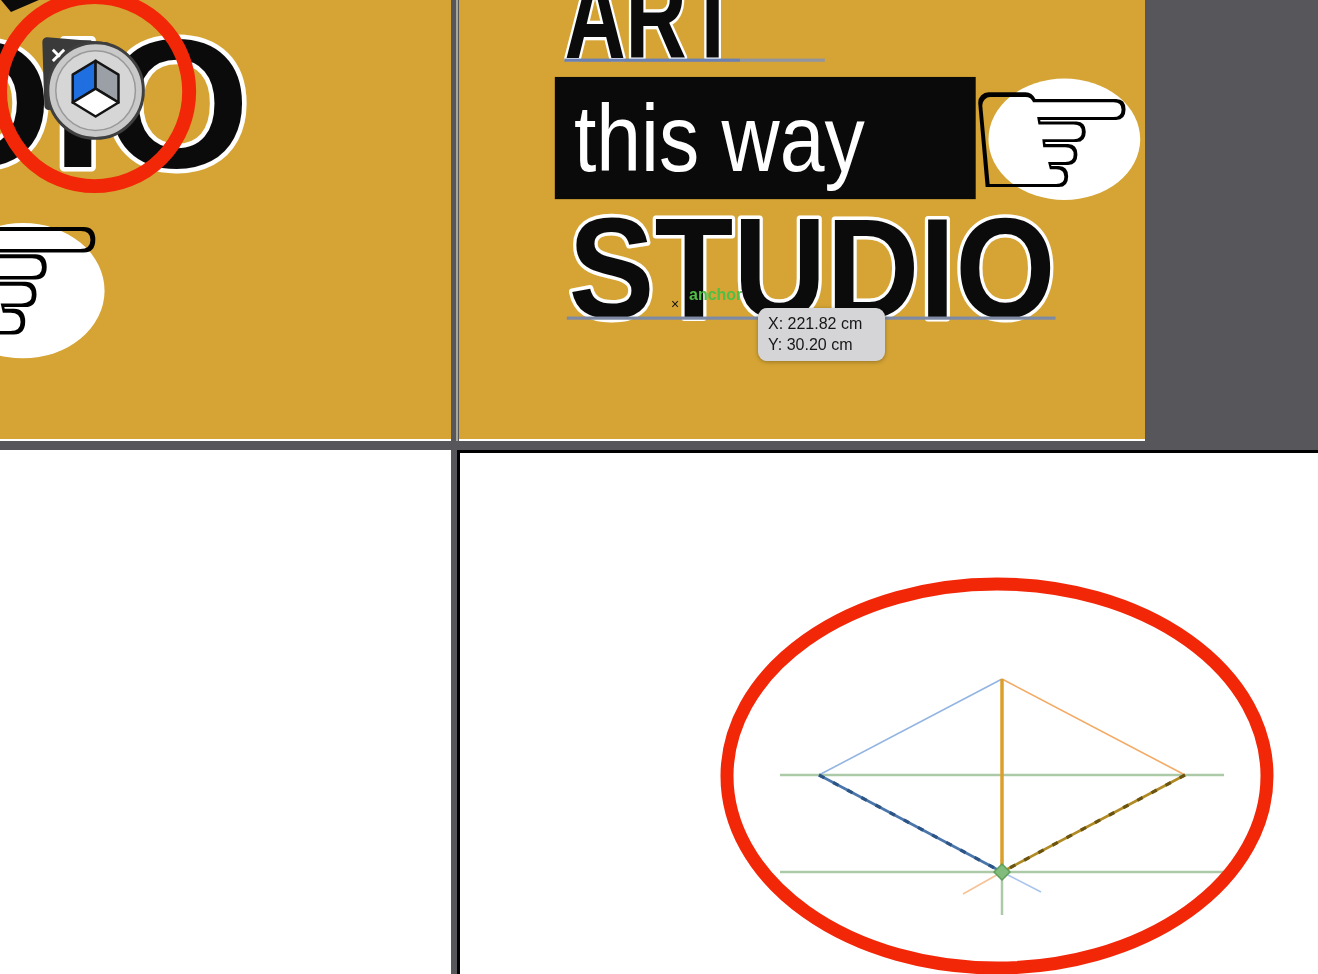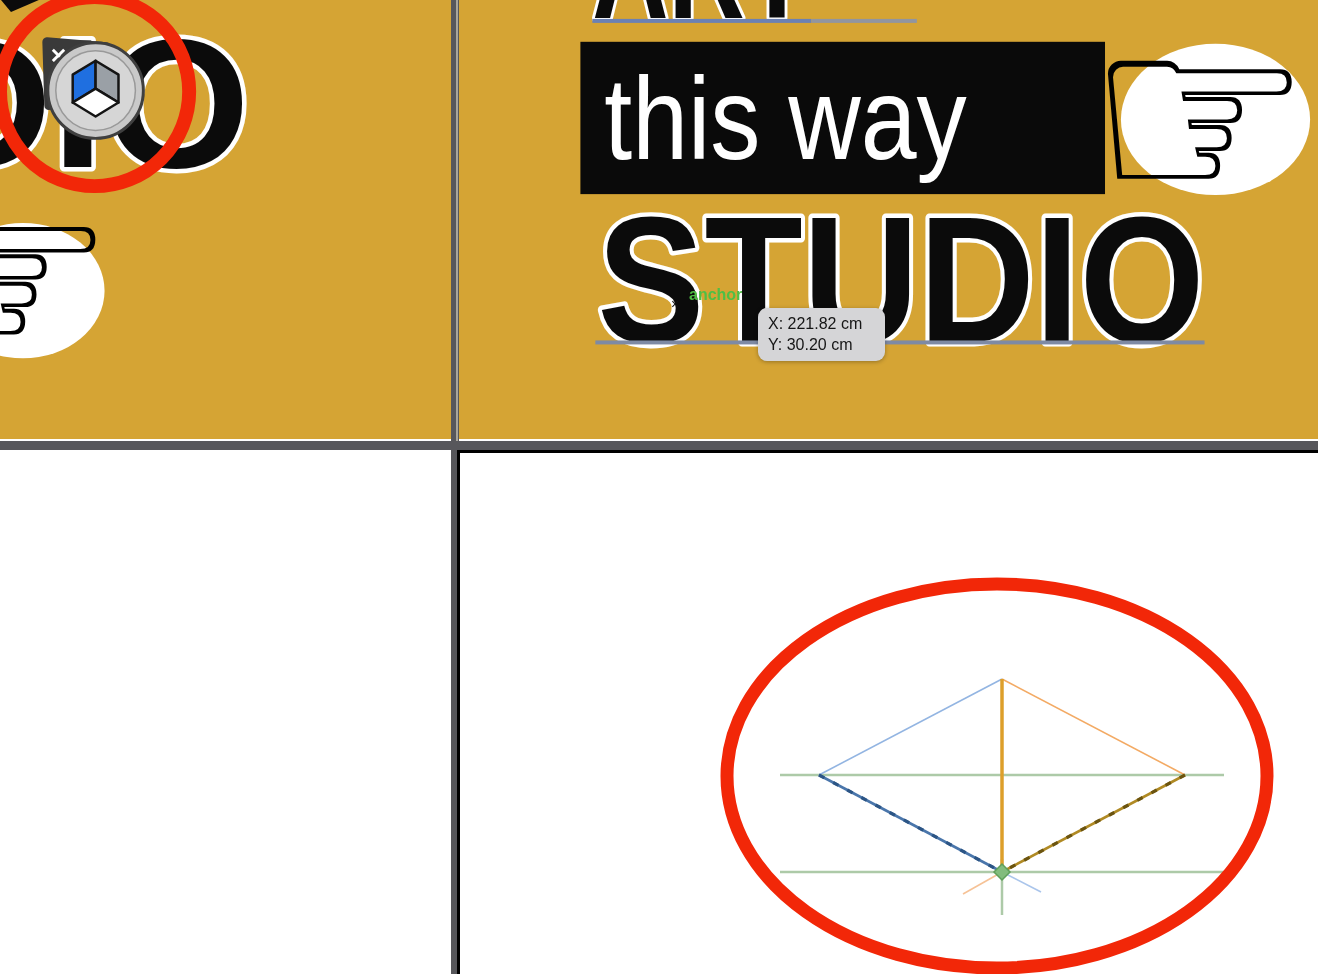--- a/index.html
+++ b/index.html
@@ -1,21 +1,21 @@
 <!DOCTYPE html>
 <html><head>
 <meta charset="utf-8">
 <style>
   html,body{margin:0;padding:0;}
   body{font-family:"Liberation Sans",sans-serif;}
   #screen{position:relative;width:1318px;height:974px;background:#57575b;overflow:hidden;}
 
   .artboard{position:absolute;overflow:hidden;}
   #artboard-top-left{left:0;top:0;width:451px;height:441px;border-bottom:2.5px solid #fff;box-sizing:border-box;}
-  #artboard-top-right{left:459px;top:0;width:859px;height:441px;border-bottom:2.5px solid #fff;box-sizing:border-box;}
+  #artboard-top-right{left:459px;top:0;width:686px;height:441px;border-bottom:2.5px solid #fff;box-sizing:border-box;}
   #divider-light-edge{position:absolute;left:456px;top:0;width:2px;height:441px;background:#a8a59c;}
   #panel-bottom-left{position:absolute;left:0;top:450px;width:451px;height:524px;background:#fff;}
   #panel-bottom-right{position:absolute;left:457px;top:450px;width:861px;height:524px;background:#fff;
       border-left:3px solid #000;border-top:3px solid #000;box-sizing:border-box;}
 
   .ab-svg{position:absolute;left:0;top:0;width:100%;height:100%;}
   .poster-word{font-family:"Liberation Sans",sans-serif;font-weight:bold;fill:#0b0b0b;
       stroke:#ffffff;paint-order:stroke;stroke-linejoin:round;}
   .banner-word{font-family:"Liberation Sans",sans-serif;font-weight:normal;fill:#ffffff;}
   .hand{font-family:"DejaVu Sans",sans-serif;fill:#000;}

